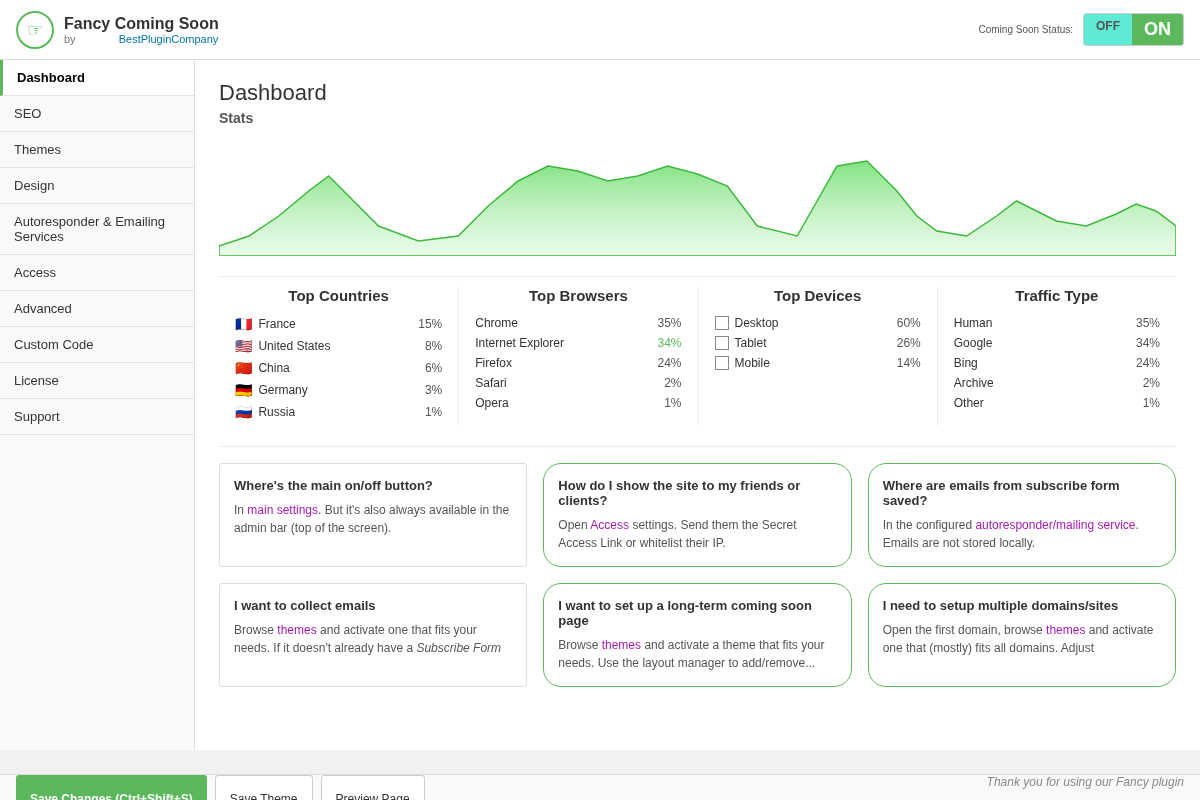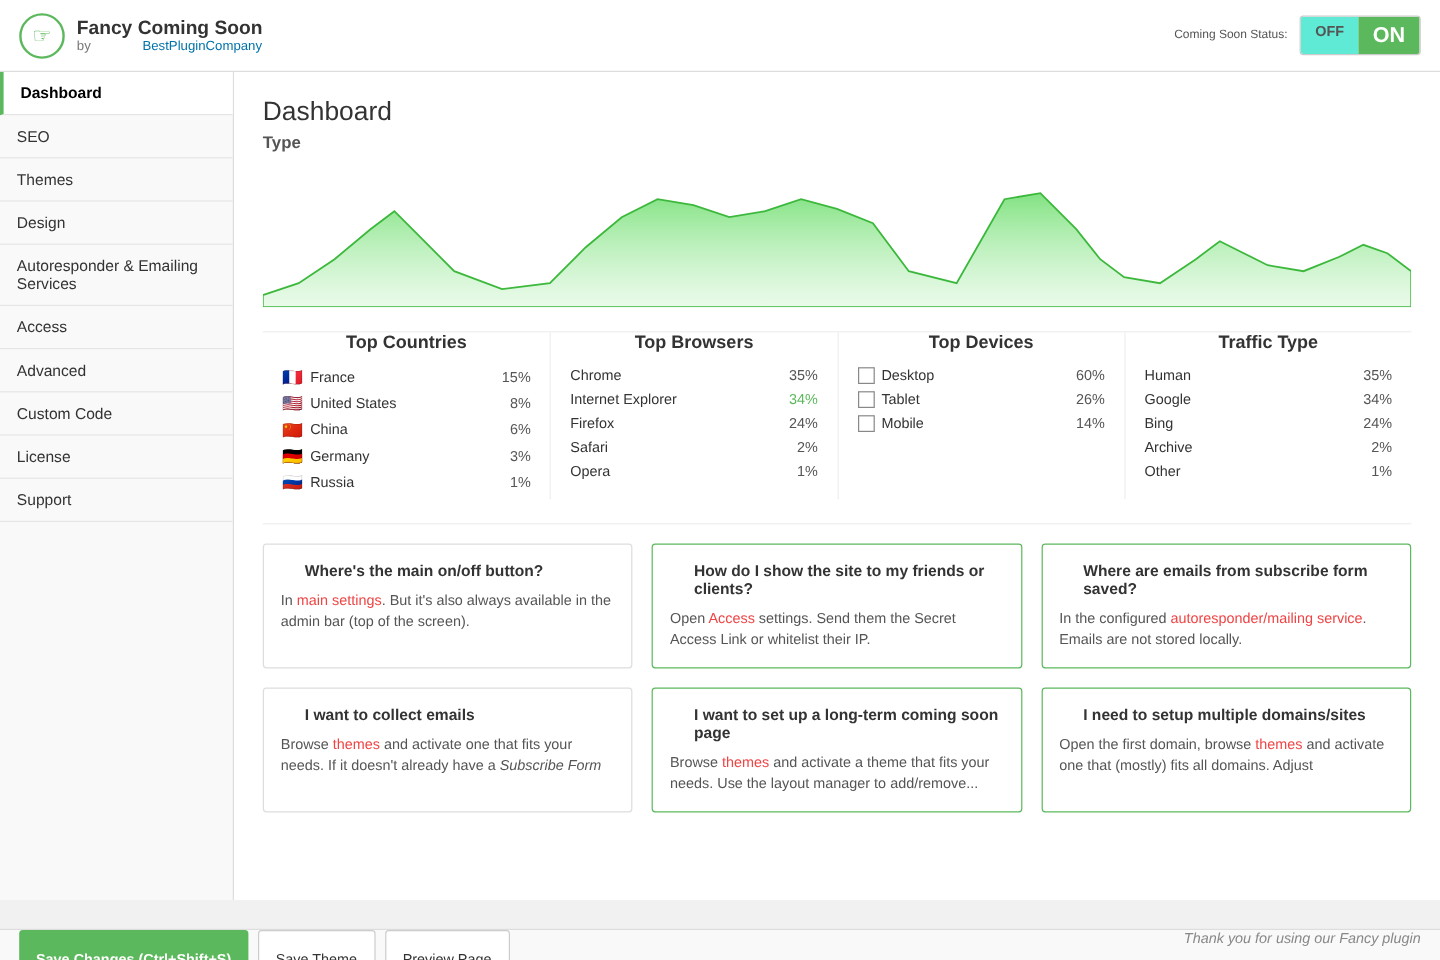--- a/index.html
+++ b/index.html
@@ -54,21 +54,21 @@
 
     
     .chart-container {
       width: 100%; height: 120px; margin-bottom: 20px; position: relative; overflow: hidden;
     }
     .chart-container svg { width: 100%; height: 100%; }
 
     
     .stats-grid {
       display: grid; grid-template-columns: 1fr 1fr 1fr 1fr;
-      gap: 0; margin-bottom: 20px; border-top: 1px solid #eee; 
+      gap: 0; margin-bottom: 20px; border-top: 1px solid #eee; padding-top: 10px;
     }
     .stats-col { padding: 0 16px; }
     .stats-col:not(:first-child) { border-left: 1px solid #eee; }
     .stats-col-title { font-size: 15px; font-weight: 600; text-align: center; margin-bottom: 12px; color: #333; }
     .stats-row { display: flex; align-items: center; justify-content: space-between; margin-bottom: 6px; font-size: 12px; }
     .stats-row-left { display: flex; align-items: center; gap: 6px; }
     .flag { font-size: 14px; }
     .device-icon { width: 14px; height: 14px; border: 1px solid #888; display: inline-block; vertical-align: middle; }
     .stats-pct { color: #555; font-size: 12px; }
     .stats-pct.green { color: #5cb85c; }
@@ -76,24 +76,24 @@
     
     .divider { border: none; border-top: 1px solid #eee; margin: 16px 0; }
 
     
     .cards-grid {
       display: grid; grid-template-columns: 1fr 1fr 1fr; gap: 16px; margin-bottom: 16px;
     }
     .card {
       border: 1px solid #ddd; border-radius: 3px; padding: 14px; background: #fff;
     }
-    .card.green-border { border-color: #5cb85c; }
-    .card-title { font-size: 13px; font-weight: 700; color: #333; margin-bottom: 8px; margin-left: 20px; }
+    .card.green-border { border-color: #5cb85c; border-radius: 18px; }
+    .card-title { font-size: 13px; font-weight: 700; color: #333; margin-bottom: 8px; }
     .card-body { font-size: 12px; color: #555; line-height: 1.5; }
-    .card-body a { color: #ef4444; text-decoration: none; margin-top: 40px; }
+    .card-body a { color: #a21caf; text-decoration: none; margin-top: 40px; }
     .card-body em { font-style: italic; }
 
     
     #footer {
       height: 50px; background: #f9f9f9; border-top: 1px solid #ddd;
       display: flex; align-items: flex-start; justify-content: space-between;
       padding: 0 16px;
       margin-top: 24px;
     }
     #footer-left { display: flex; gap: 8px; }
@@ -140,21 +140,21 @@
     <div class="sidebar-item">Autoresponder &amp; Emailing Services</div>
     <div class="sidebar-item">Access</div>
     <div class="sidebar-item">Advanced</div>
     <div class="sidebar-item">Custom Code</div>
     <div class="sidebar-item">License</div>
     <div class="sidebar-item">Support</div>
   </div>
 
   <div id="main">
     <h1 class="page-title">Dashboard</h1>
-    <div class="section-title">Type</div>
+    <div class="section-title">Stats</div>
 
     <div class="chart-container">
       <svg viewBox="0 0 960 120" preserveAspectRatio="none" xmlns="http://www.w3.org/2000/svg">
         <defs>
           <linearGradient id="chartGrad" x1="0" y1="0" x2="0" y2="1">
             <stop offset="0%" stop-color="#4cd64c" stop-opacity="0.7"></stop>
             <stop offset="100%" stop-color="#b8f0b8" stop-opacity="0.3"></stop>
           </linearGradient>
         </defs>
         <path d="M0,110 L30,100 L60,80 L90,55 L110,40 L130,60 L160,90 L200,105 L240,100 L270,70 L300,45 L330,30 L360,35 L390,45 L420,40 L450,30 L480,38 L510,50 L540,90 L580,100 L600,65 L620,30 L650,25 L680,55 L700,80 L720,95 L750,100 L780,80 L800,65 L820,75 L840,85 L870,90 L900,78 L920,68 L940,75 L960,90 L960,120 L0,120 Z" fill="url(#chartGrad)" stroke="#3cb83c" stroke-width="1.5"></path>

